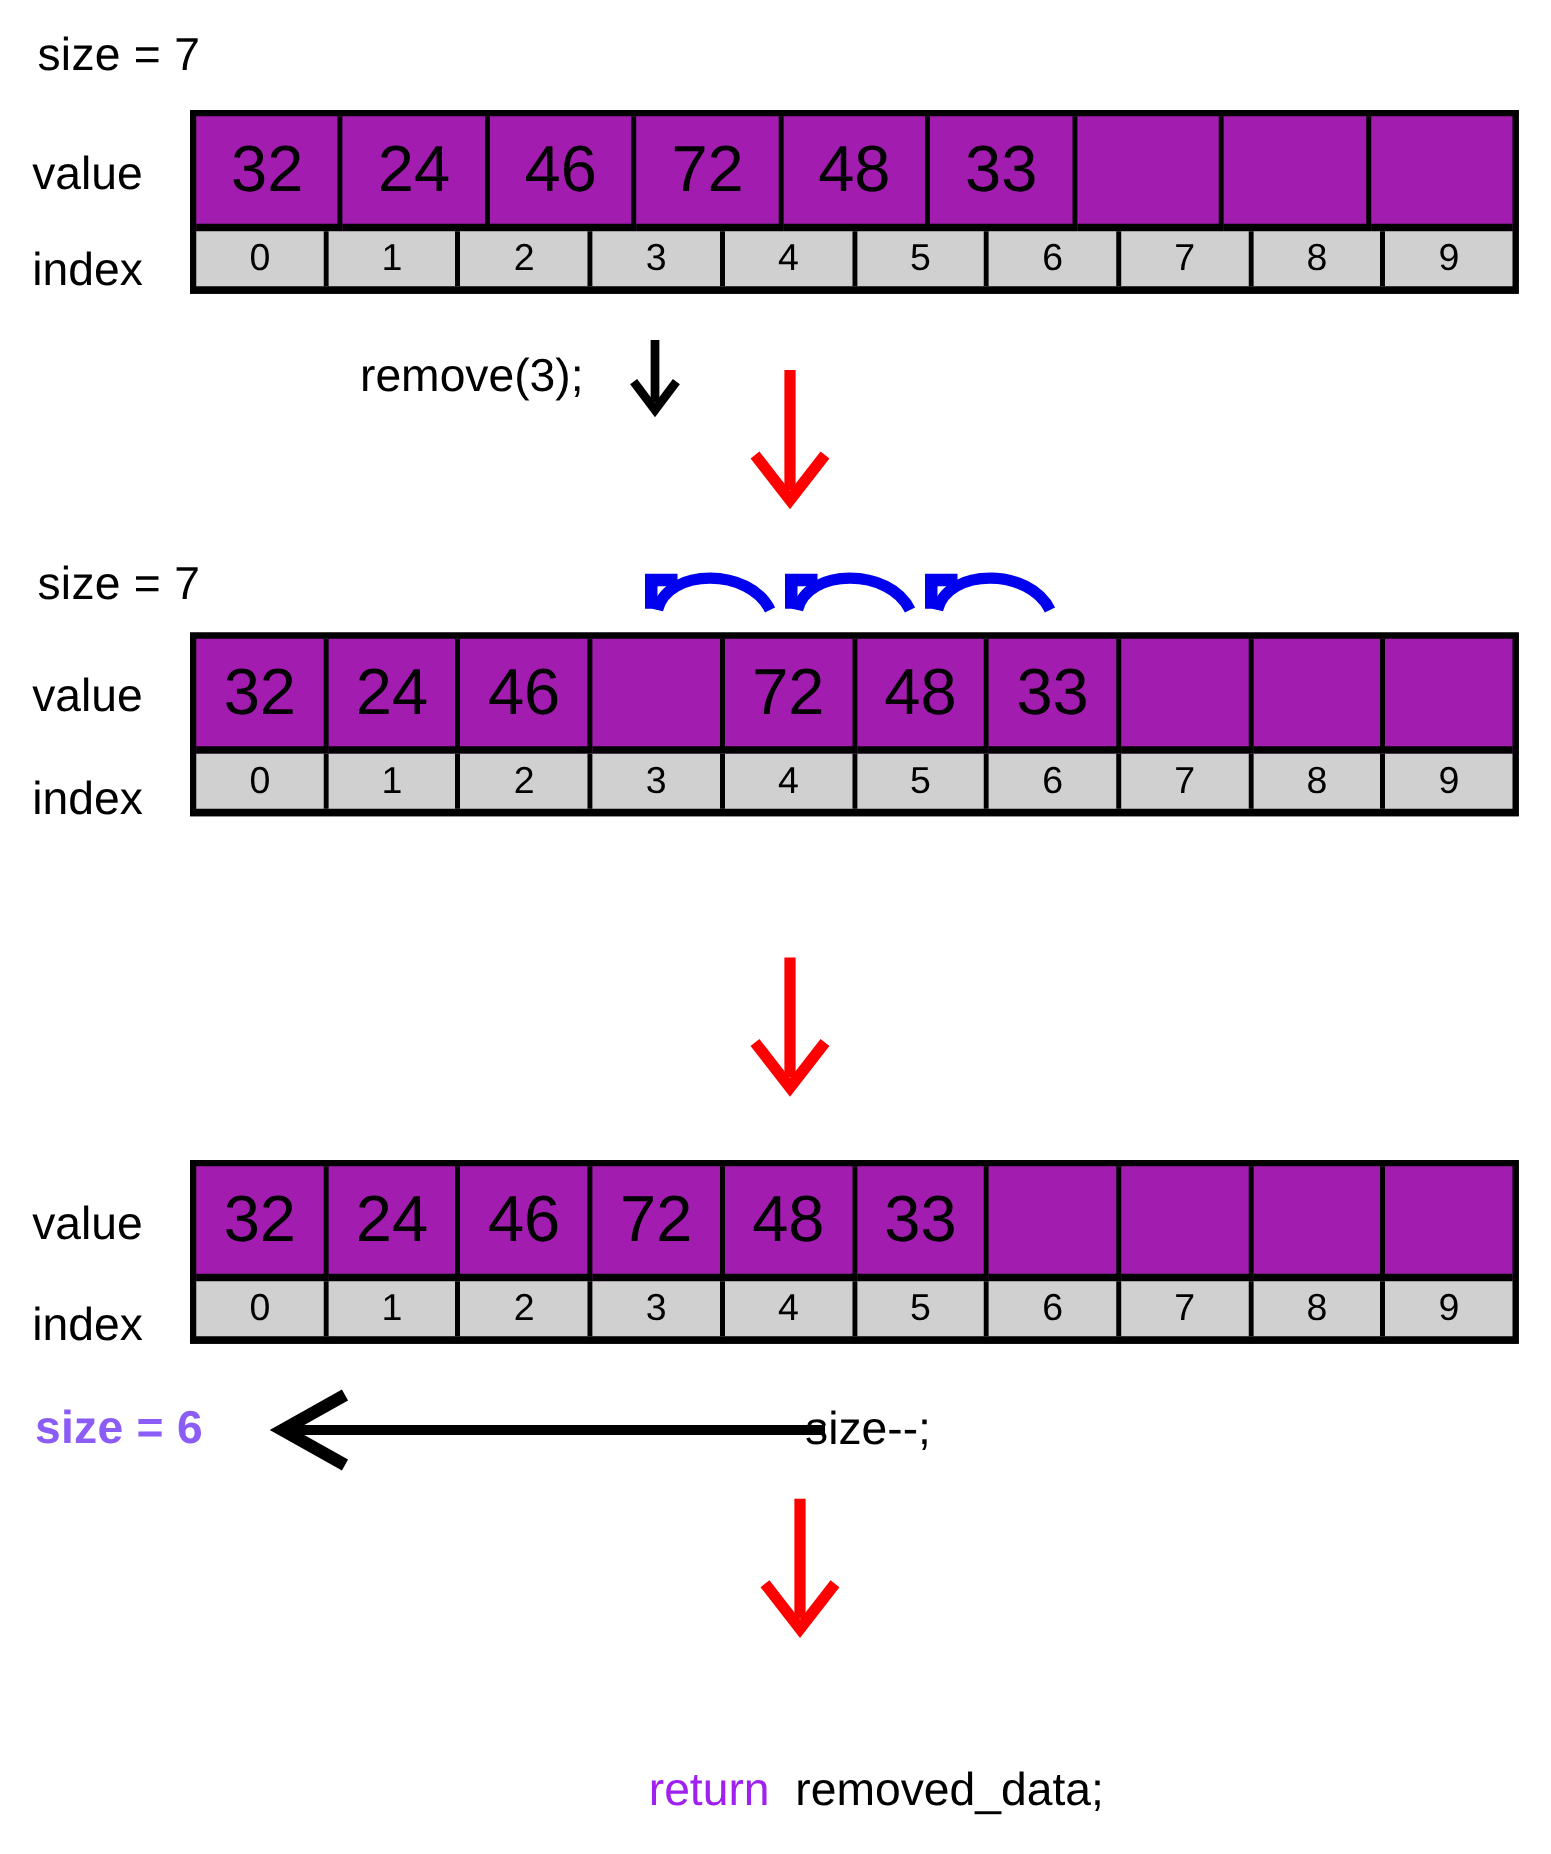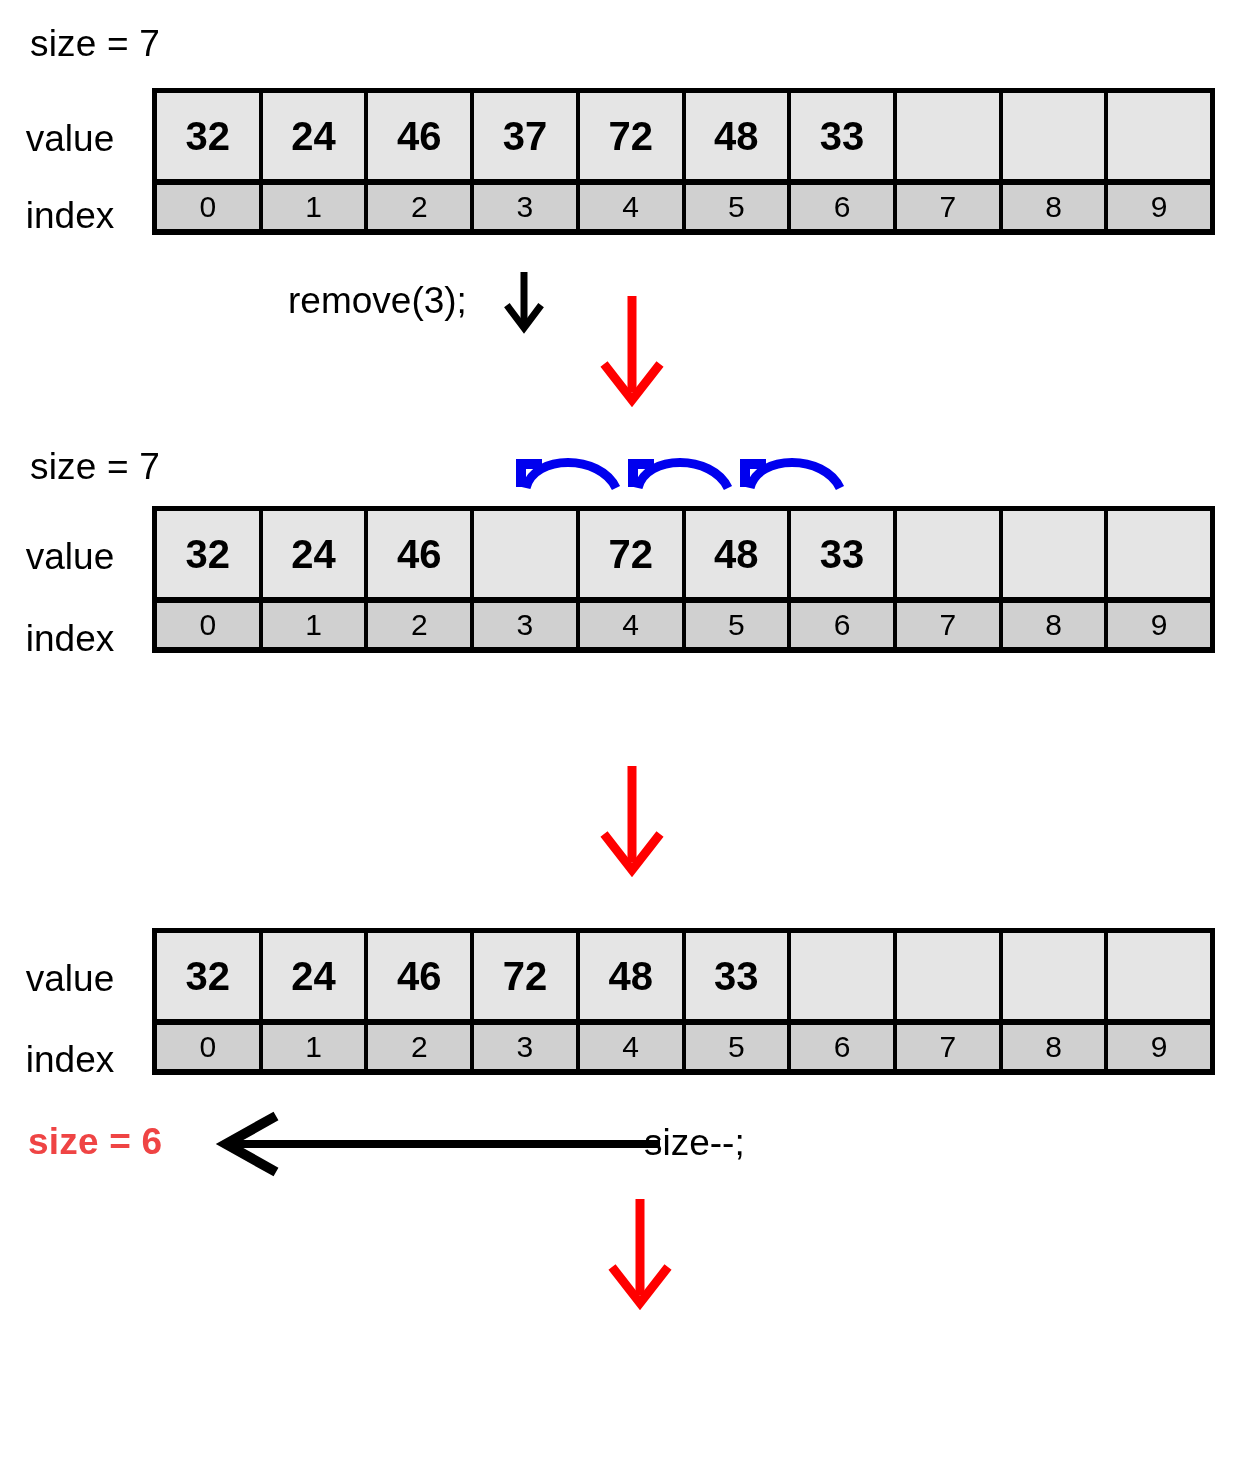--- a/index.html
+++ b/index.html
@@ -23,21 +23,21 @@
   
   .size-label {
     position: absolute;
     font-size: 37px;
     font-weight: 500;
     letter-spacing: 0.2px;
     white-space: nowrap;
     line-height: 1;
   }
   .size-label.final {
-    color: #ef4444;
+    color: #8b5cf6;
     font-weight: 700;
   }
   .row-label {
     position: absolute;
     font-size: 37px;
     font-weight: 500;
     white-space: nowrap;
     line-height: 1;
     text-align: center;
     right: 0;
@@ -74,23 +74,23 @@
   }
   .array .index-row {
     height: 44px;
   }
   .cell {
     flex: 1 1 0;
     box-sizing: border-box;
     display: flex;
     align-items: center;
     justify-content: center;
-    background: #e5e5e5;
-    font-size: 40px;
-    font-weight: 700;
+    background: #a21caf;
+    font-size: 52px;
+    font-weight: 400;
     line-height: 1;
     border-right: 4px solid #000000;
   }
   .cell:last-child { border-right: 0; }
   .value-row .cell { border-bottom: 6px solid #000000; }
   .index-row .cell {
     background: #d0d0d0;
     font-size: 30px;
     font-weight: 400;
     border-right: 4px solid #000000;
@@ -112,21 +112,20 @@
   <div class="size-label" style="left:30px; top:25px;">size = 7</div>
 
   <div class="row-label" style="left:0px; width:140px; top:120px;">value</div>
   <div class="row-label" style="left:0px; width:140px; top:197px;">index</div>
 
   <div class="array" style="left:152px; top:88px; width:1063px; height:147px;">
     <div class="value-row">
       <div class="cell">32</div>
       <div class="cell">24</div>
       <div class="cell">46</div>
-      <div class="cell">37</div>
       <div class="cell">72</div>
       <div class="cell">48</div>
       <div class="cell">33</div>
       <div class="cell"></div>
       <div class="cell"></div>
       <div class="cell"></div>
     </div>
     <div class="index-row">
       <div class="cell">0</div>
       <div class="cell">1</div>
@@ -241,14 +240,17 @@
     <polyline points="62,4 12,32 62,60" fill="none" stroke="#000000" stroke-width="10" stroke-linecap="butt" stroke-linejoin="miter"></polyline>
   </svg>
 
   <div class="code-text" style="left:644px; top:1124px;">size--;</div>
 
   <svg class="arrow-svg" style="left:590px; top:1195px;" width="100" height="118" viewBox="0 0 100 118">
     <line x1="50" y1="4" x2="50" y2="100" stroke="#FF0000" stroke-width="9"></line>
     <polyline points="22,72 50,108 78,72" fill="none" stroke="#FF0000" stroke-width="9" stroke-linecap="butt" stroke-linejoin="miter"></polyline>
   </svg>
 
+  <div class="code-text" style="left:519px; top:1413px;">
+    <span class="kw-return">return</span><span>&nbsp;&nbsp;</span><span>removed_data;</span>
+  </div>
 
 </div>
 
 </body></html>

